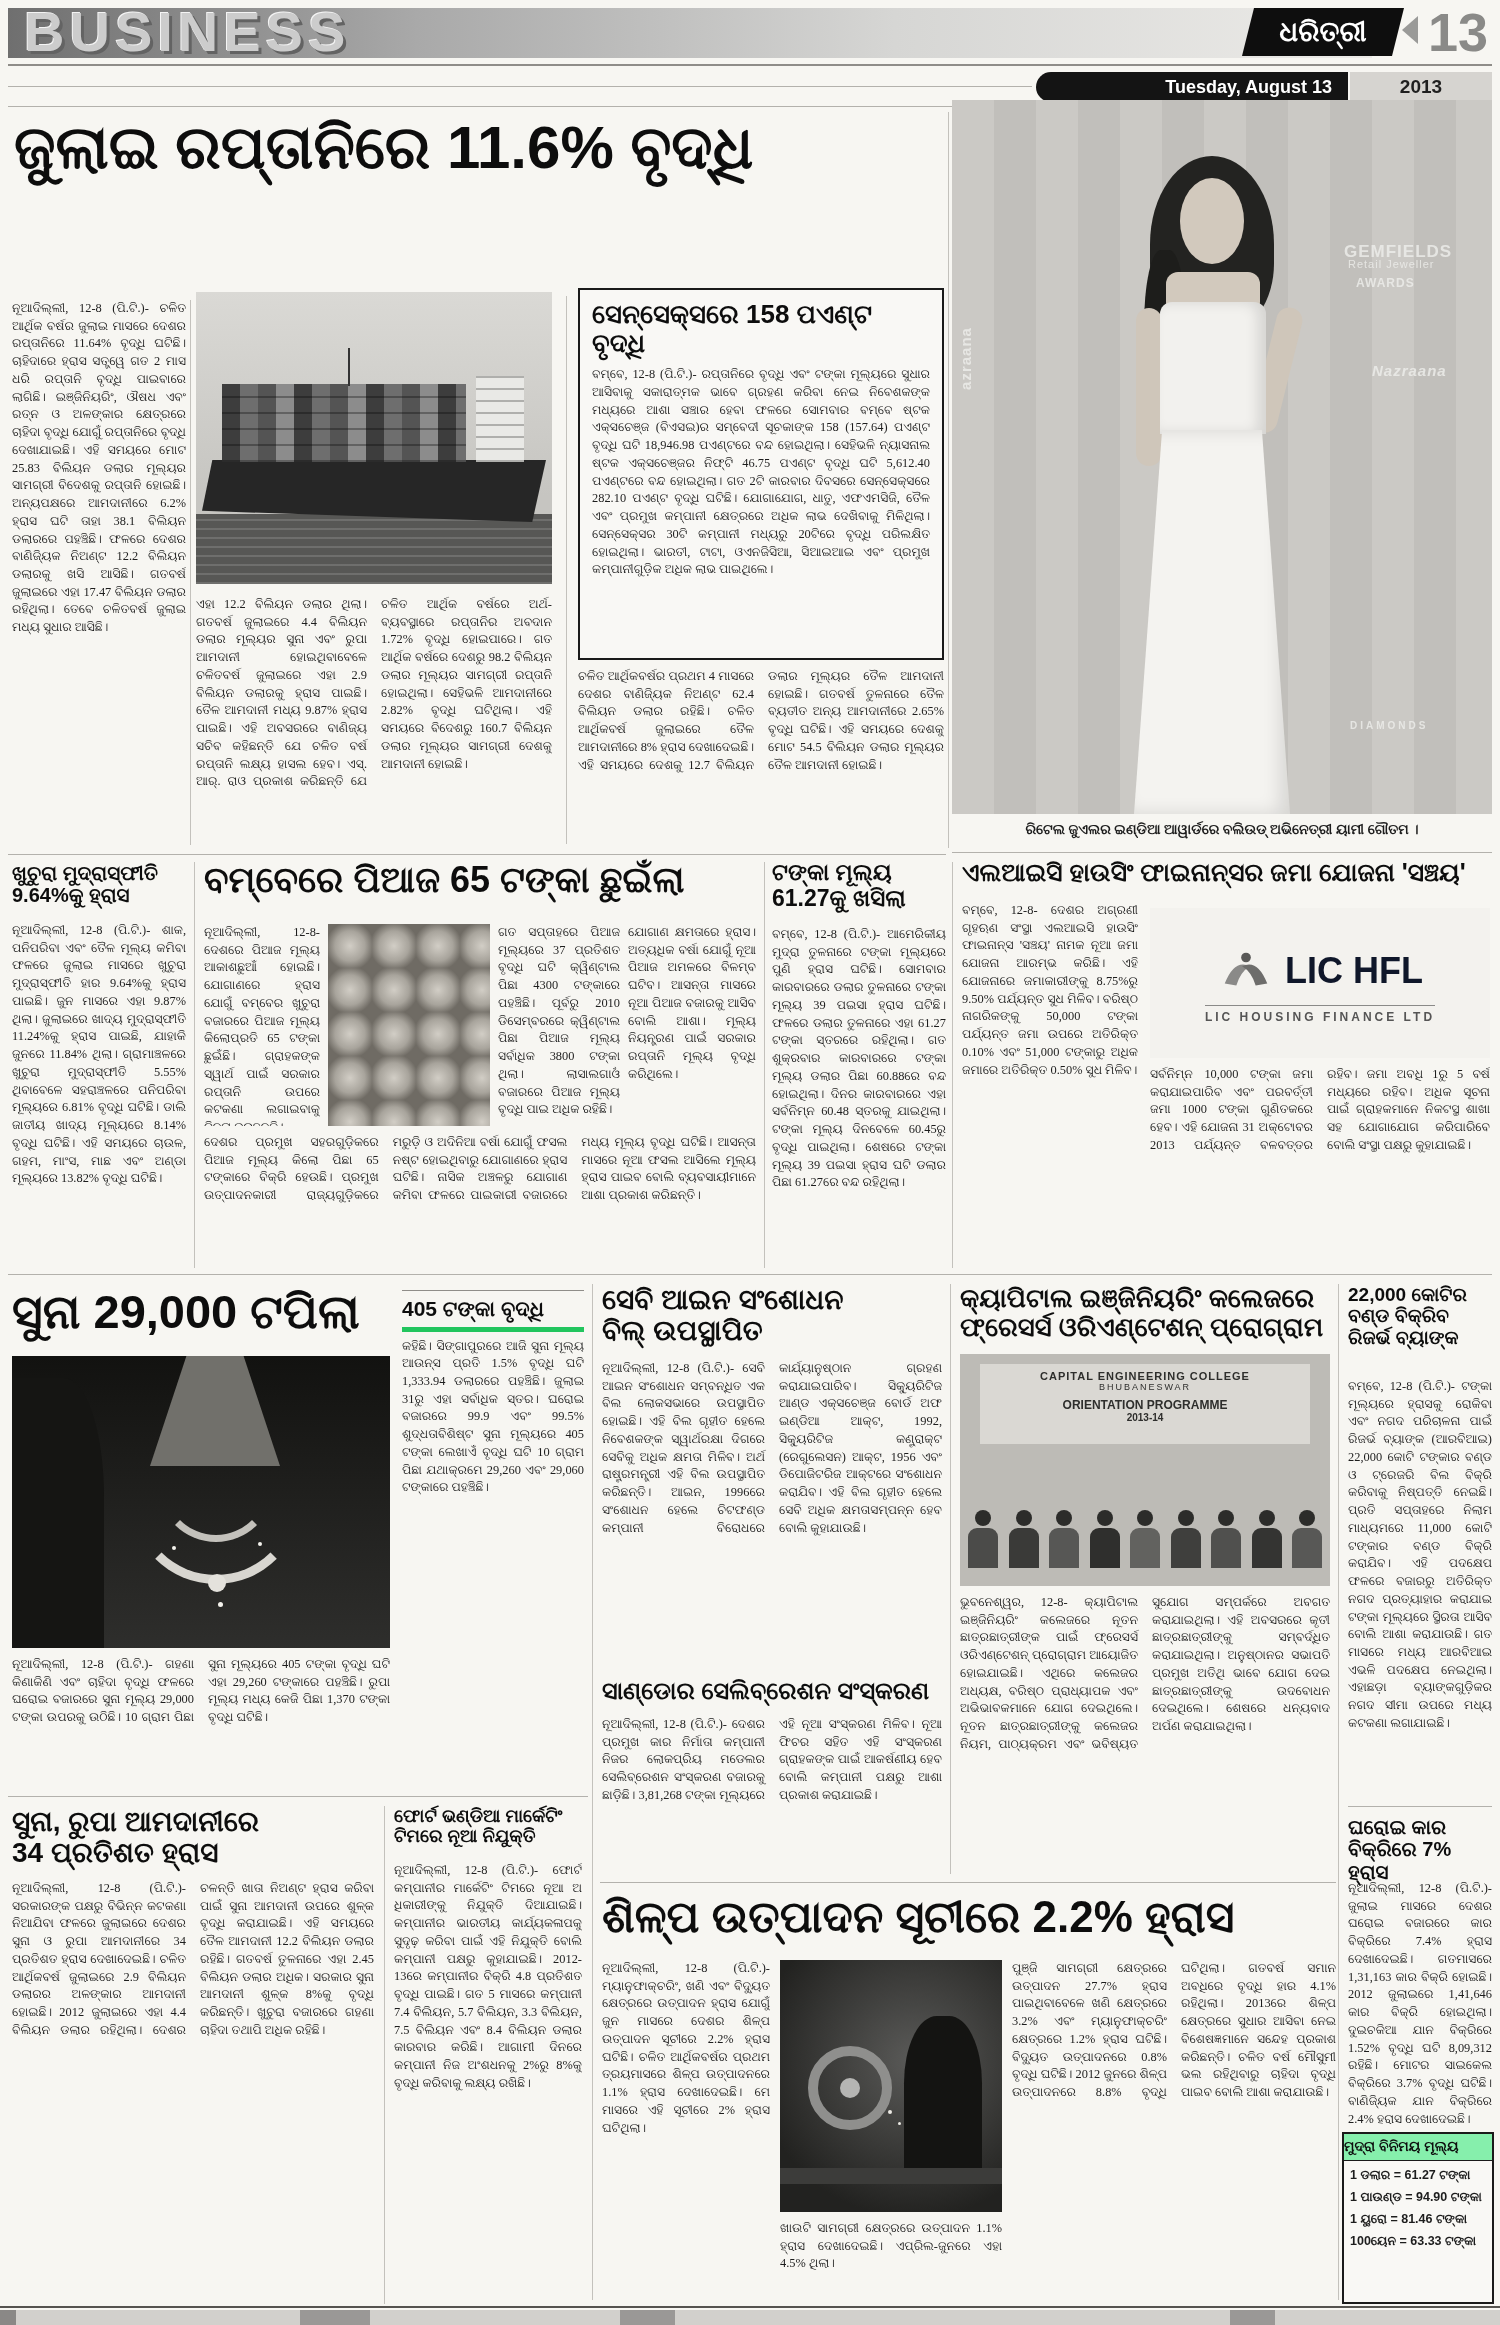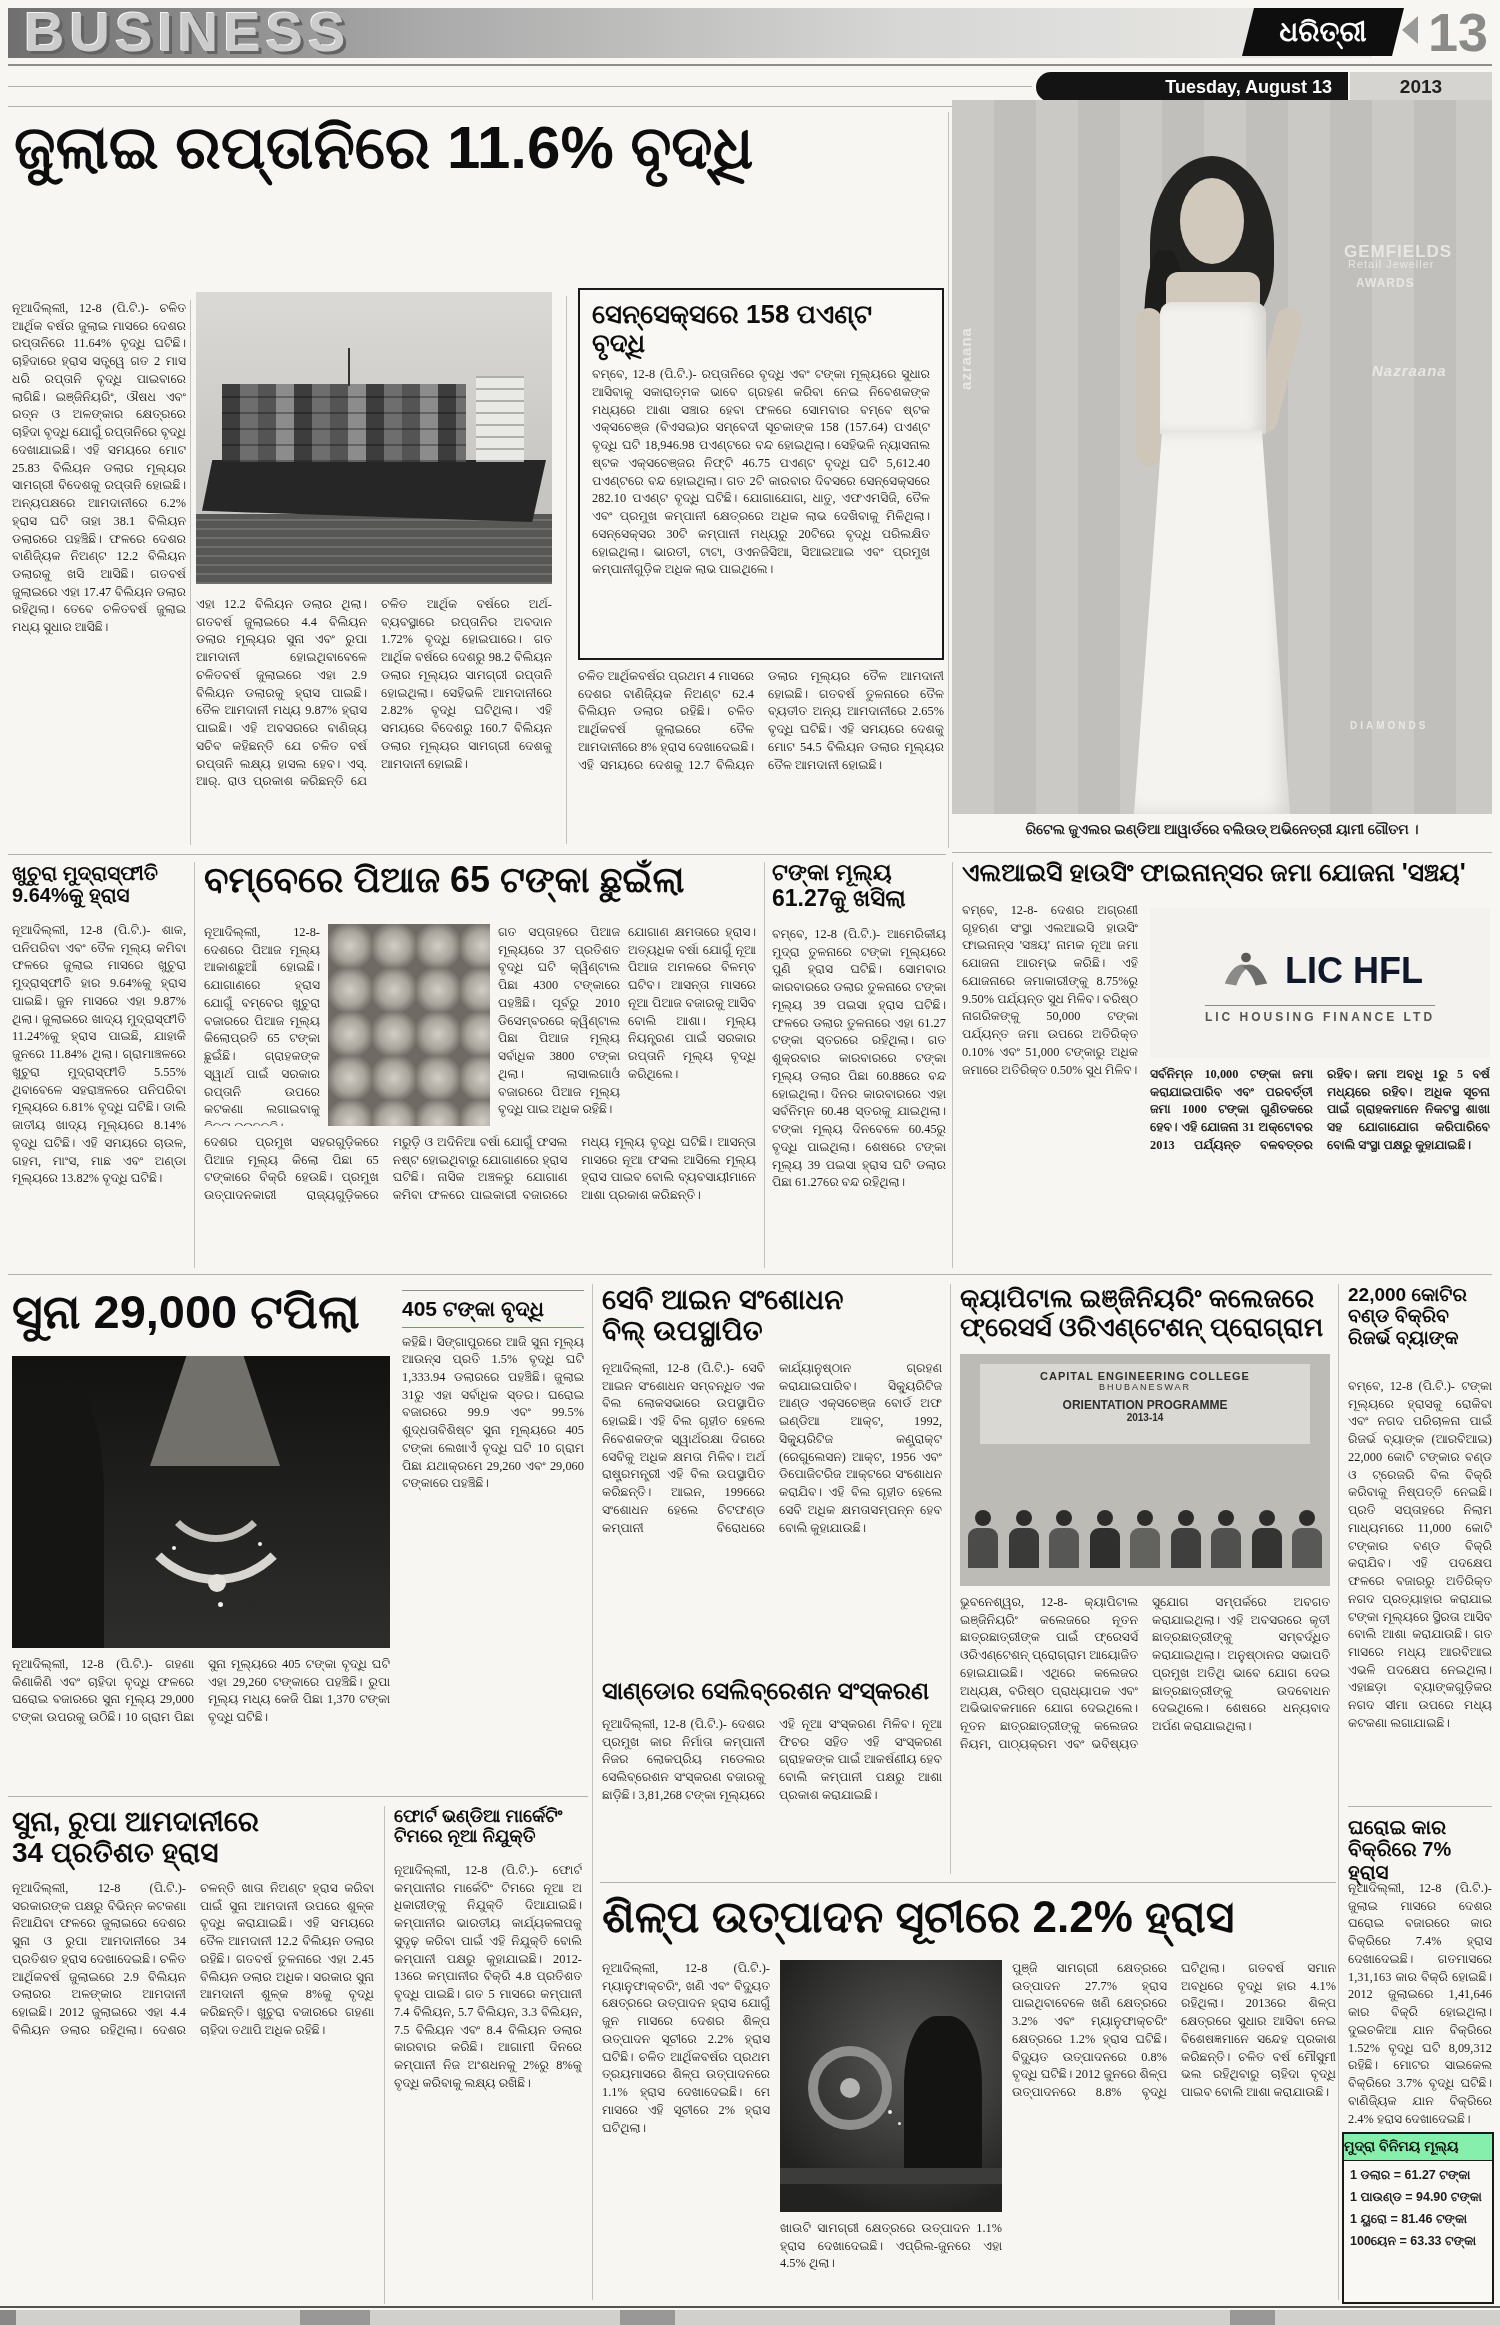--- a/index.html
+++ b/index.html
@@ -130,27 +130,27 @@
         <svg viewBox="0 0 60 60" width="58" height="58">
           <path d="M8 42 Q18 16 34 24 Q24 30 20 44 Z" fill="#8a8a88"></path>
           <path d="M52 42 Q42 16 26 24 Q36 30 40 44 Z" fill="#6d6d6b"></path>
           <circle cx="30" cy="15" r="5" fill="#595957"></circle>
         </svg>
       </span>
       <span class="hl" style="font-size:36px;color:#0f172a;">LIC HFL</span>
     </div>
     <div style="font-size:12px;letter-spacing:3px;color:#555;border-top:1px solid #8a8a88;padding-top:4px;margin-top:4px;font-weight:700;">LIC HOUSING FINANCE LTD</div>
   </div>
-  <div class="abs body-txt c2" style="left:1150px;top:1066px;width:340px;height:202px;font-weight:bold;">ସର୍ବନିମ୍ନ 10,000 ଟଙ୍କା ଜମା କରାଯାଇପାରିବ ଏବଂ ପରବର୍ତ୍ତୀ ଜମା 1000 ଟଙ୍କା ଗୁଣିତକରେ ହେବ। ଏହି ଯୋଜନା 31 ଅକ୍ଟୋବର 2013 ପର୍ଯ୍ୟନ୍ତ ବଳବତ୍ତର ରହିବ। ଜମା ଅବଧି 1ରୁ 5 ବର୍ଷ ମଧ୍ୟରେ ରହିବ। ଅଧିକ ସୂଚନା ପାଇଁ ଗ୍ରାହକମାନେ ନିକଟସ୍ଥ ଶାଖା ସହ ଯୋଗାଯୋଗ କରିପାରିବେ ବୋଲି ସଂସ୍ଥା ପକ୍ଷରୁ କୁହାଯାଇଛି।</div>
+  <div class="abs body-txt c2" style="left:1150px;top:1066px;width:340px;height:202px;">ସର୍ବନିମ୍ନ 10,000 ଟଙ୍କା ଜମା କରାଯାଇପାରିବ ଏବଂ ପରବର୍ତ୍ତୀ ଜମା 1000 ଟଙ୍କା ଗୁଣିତକରେ ହେବ। ଏହି ଯୋଜନା 31 ଅକ୍ଟୋବର 2013 ପର୍ଯ୍ୟନ୍ତ ବଳବତ୍ତର ରହିବ। ଜମା ଅବଧି 1ରୁ 5 ବର୍ଷ ମଧ୍ୟରେ ରହିବ। ଅଧିକ ସୂଚନା ପାଇଁ ଗ୍ରାହକମାନେ ନିକଟସ୍ଥ ଶାଖା ସହ ଯୋଗାଯୋଗ କରିପାରିବେ ବୋଲି ସଂସ୍ଥା ପକ୍ଷରୁ କୁହାଯାଇଛି।</div>
 
   <div class="hline" style="left:8px;top:1274px;width:1484px;"></div>
 
   <div class="abs hl" style="left:12px;top:1286px;width:382px;height:60px;font-size:47px;">ସୁନା 29,000 ଟପିଲା</div>
   <div class="abs" style="left:402px;top:1284px;width:182px;height:506px;">
-    <div class="hl center" style="font-size:21px;padding:6px 0;border-top:1px solid #8f8d89;border-bottom:1px solid #22c55e;margin:6px 0;">405 ଟଙ୍କା ବୃଦ୍ଧି</div>
+    <div class="hl center" style="font-size:21px;padding:6px 0;border-top:1px solid #8f8d89;border-bottom:5px solid #22c55e;margin:6px 0;">405 ଟଙ୍କା ବୃଦ୍ଧି</div>
     <div class="body-txt" style="height:286px;">କହିଛି। ସିଙ୍ଗାପୁରରେ ଆଜି ସୁନା ମୂଲ୍ୟ ଆଉନ୍ସ ପ୍ରତି 1.5% ବୃଦ୍ଧି ଘଟି 1,333.94 ଡଲାରରେ ପହଞ୍ଚିଛି। ଜୁଲାଇ 31ରୁ ଏହା ସର୍ବାଧିକ ସ୍ତର। ଘରୋଇ ବଜାରରେ 99.9 ଏବଂ 99.5% ଶୁଦ୍ଧତାବିଶିଷ୍ଟ ସୁନା ମୂଲ୍ୟରେ 405 ଟଙ୍କା ଲେଖାଏଁ ବୃଦ୍ଧି ଘଟି 10 ଗ୍ରାମ ପିଛା ଯଥାକ୍ରମେ 29,260 ଏବଂ 29,060 ଟଙ୍କାରେ ପହଞ୍ଚିଛି।</div>
   </div>
   <div class="photo" style="left:12px;top:1356px;width:378px;height:292px;background:linear-gradient(#121210,#2e2e2c);">
     <div style="position:absolute;left:0;top:22px;width:92px;height:270px;background:#151513;border-radius:0 44% 0 0;"></div>
     <div style="position:absolute;left:138px;top:0;width:130px;height:110px;background:#71706b;clip-path:polygon(28% 0,72% 0,100% 100%,0 100%);"></div>
     <div style="position:absolute;left:118px;top:56px;width:172px;height:172px;border:9px solid #d8d6d0;border-color:transparent transparent #d8d6d0 transparent;border-radius:50%;"></div>
     <div style="position:absolute;left:146px;top:70px;width:116px;height:116px;border:7px solid #c3c1bb;border-color:transparent transparent #c3c1bb transparent;border-radius:50%;"></div>
     <div style="position:absolute;left:196px;top:218px;width:18px;height:18px;background:#e4e2dc;border-radius:50%;"></div>
     <div style="position:absolute;left:160px;top:190px;width:4px;height:4px;background:#f4f2ec;border-radius:50%;"></div>
     <div style="position:absolute;left:246px;top:186px;width:4px;height:4px;background:#f4f2ec;border-radius:50%;"></div>

